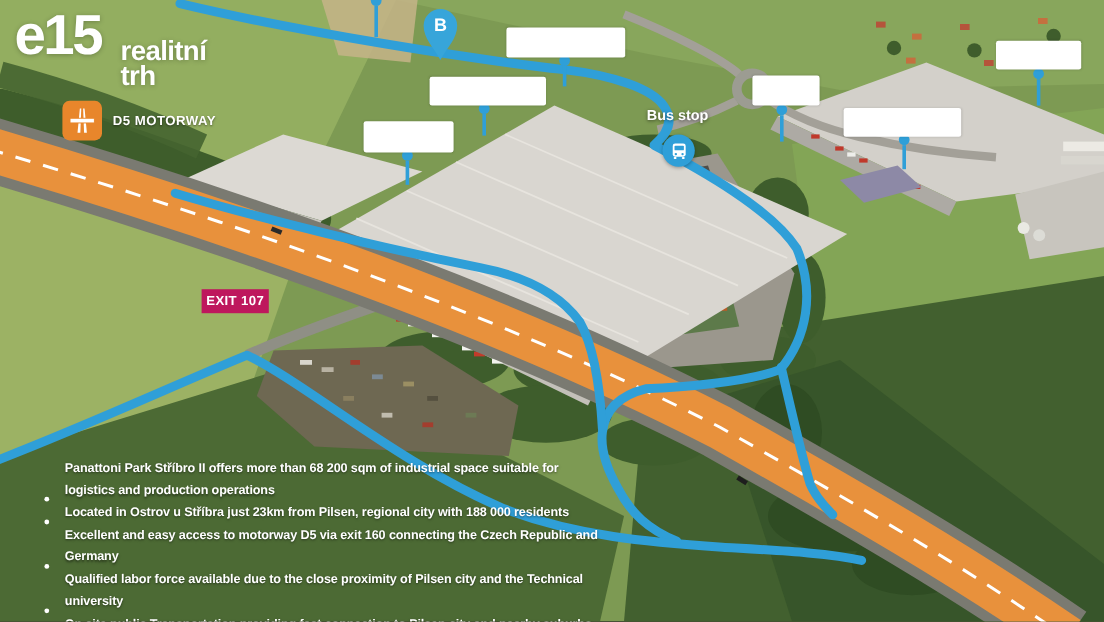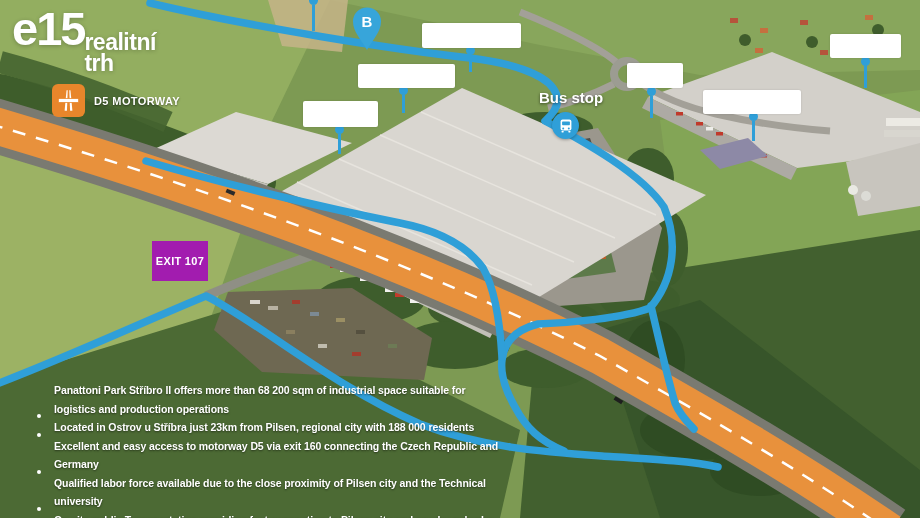--- a/index.html
+++ b/index.html
@@ -3,34 +3,34 @@
 <meta charset="utf-8">
 <style>
   html,body{margin:0;padding:0;background:#222;}
   .stage{
     position:relative;width:920px;height:518px;overflow:hidden;
     font-family:"Liberation Sans",sans-serif;
   }
   .stage svg.bg{position:absolute;left:0;top:0;z-index:0;}
   .abs{position:absolute;}
   
-  .logo{left:12px;top:8px;display:flex;gap:0;align-items:flex-start;z-index:5;color:#fff;
+  .logo{left:12px;top:8px;display:flex;gap:16px;align-items:flex-start;z-index:5;color:#fff;
         text-shadow:0 1px 4px rgba(0,0,0,.25);}
   .logo-e15{font-size:47px;font-weight:bold;line-height:.9;letter-spacing:-2px;}
   .logo-sub{display:flex;flex-direction:column;font-size:23px;font-weight:bold;line-height:.93;margin-top:24px;letter-spacing:-.5px;}
   
   .d5{left:52px;top:84px;display:flex;align-items:center;gap:9px;z-index:5;}
   .d5-icon{width:33px;height:33px;border-radius:6px;background:#e8862b;display:flex;align-items:center;justify-content:center;}
   .d5-text{color:#fff;font-size:11px;font-weight:bold;letter-spacing:.4px;text-shadow:0 1px 2px rgba(0,0,0,.5);}
   
-  .exit{left:152px;top:241px;width:56px;height:40px;background:#a21caf;color:#fff;
+  .exit{left:168px;top:241px;width:56px;height:20px;background:#be185d;color:#fff;
         font-size:11px;font-weight:bold;display:flex;align-items:center;justify-content:center;
         letter-spacing:.3px;z-index:5;}
   
-  .busstop{left:539px;top:89px;color:#fff;font-size:15px;font-weight:bold;z-index:5;
+  .busstop{left:539px;top:89px;color:#fff;font-size:12px;font-weight:bold;z-index:5;
            text-shadow:0 1px 3px rgba(0,0,0,.55);}
   .busicon{left:552px;top:112px;width:27px;height:27px;border-radius:50%;background:#2f9fd8;
            display:flex;align-items:center;justify-content:center;z-index:5;box-shadow:0 1px 3px rgba(0,0,0,.3);}
   
   .markerB{left:350px;top:6px;z-index:5;}
   .markerB-label{left:350px;top:13px;width:34px;text-align:center;color:#fff;font-size:15px;
                  font-weight:bold;z-index:6;}
   
   .cbox{background:#fff;border-radius:2px;z-index:4;box-shadow:0 0 2px rgba(0,0,0,.15);}
   .pin{z-index:3;width:9px;display:flex;flex-direction:column;align-items:center;}

